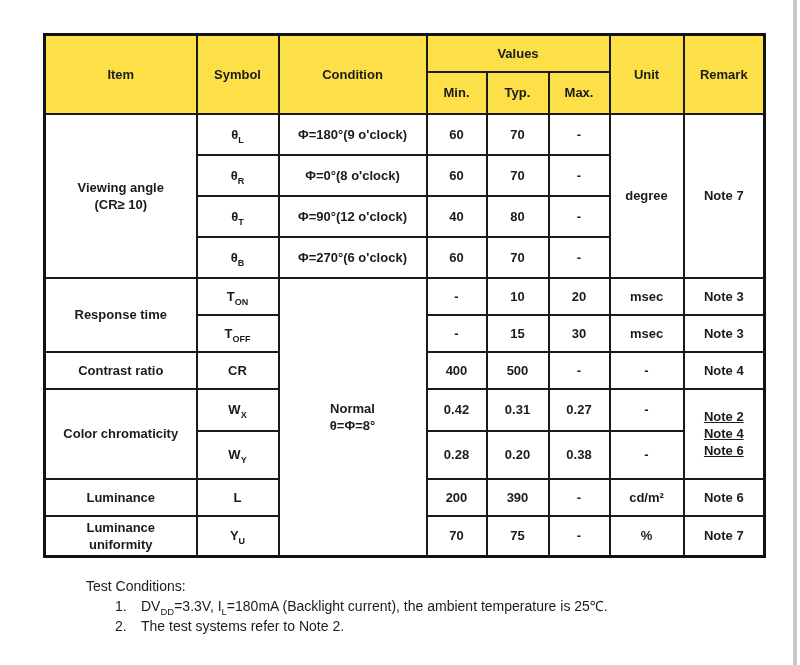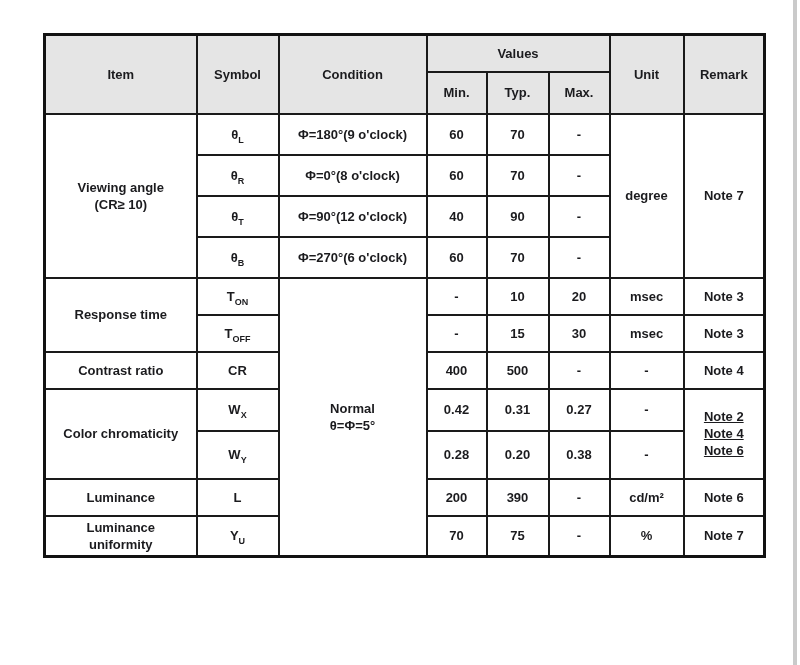--- a/index.html
+++ b/index.html
@@ -15,21 +15,21 @@
     border-collapse:collapse;table-layout:fixed;
     border:3px solid #121212;
   }
   table.spec td{
     border:2px solid #1a1a1a;
     text-align:center;vertical-align:middle;
     font-size:13px;font-weight:bold;color:#1b1b1e;
     padding:0;line-height:17px;
     overflow:hidden;
   }
-  td.hdr{background:#e5e5e5;margin-top:20px;}
+  td.hdr{background:#fde047;margin-top:20px;}
   td.bb{border-bottom-width:3px;}
   td.al{text-align:left;padding-left:7px;}
   sub{font-size:9px;font-weight:bold;line-height:0;}
   .rk{display:inline-block;text-align:left;text-decoration:underline;}
   .footer{
     position:absolute;left:86px;top:576px;
     font-size:14px;font-weight:normal;color:#1c1c1f;line-height:20px;
   }
   .footer sub{font-size:9.5px;font-weight:normal;}
   .fitem{padding-left:29px;}
@@ -86,38 +86,38 @@
     <td>Φ=0°(8 o'clock)</td>
     <td>60</td>
     <td>70</td>
     <td>-</td>
   </tr>
 
   <tr style="height:41px">
     <td><span>θ</span><sub>T</sub></td>
     <td>Φ=90°(12 o'clock)</td>
     <td>40</td>
-    <td>90</td>
+    <td>80</td>
     <td>-</td>
   </tr>
 
   <tr style="height:41px">
     <td><span>θ</span><sub>B</sub></td>
     <td>Φ=270°(6 o'clock)</td>
     <td>60</td>
     <td>70</td>
     <td>-</td>
   </tr>
 
   <tr style="height:37px">
     <td class="al" rowspan="2">Response time</td>
     <td><span>T</span><sub>ON</sub></td>
     <td rowspan="7">
       <div>Normal</div>
-      <div>θ=Φ=5°</div>
+      <div>θ=Φ=8°</div>
     </td>
     <td>-</td>
     <td>10</td>
     <td>20</td>
     <td>msec</td>
     <td>Note 3</td>
   </tr>
 
   <tr style="height:37px">
     <td><span>T</span><sub>OFF</sub></td>
@@ -181,13 +181,20 @@
     <td>70</td>
     <td>75</td>
     <td>-</td>
     <td>%</td>
     <td>Note 7</td>
   </tr>
 </tbody>
   </table>
 
 <div class="footer">
+  <div>Test Conditions:</div>
+  <div class="fitem">
+    <span class="num">1.</span><span><span>DV</span><sub>DD</sub><span>=3.3V, I</span><sub>L</sub><span>=180mA (Backlight current), the ambient temperature is 25℃.</span></span>
+  </div>
+  <div class="fitem">
+    <span class="num">2.</span><span>The test systems refer to Note 2.</span>
+  </div>
 </div>
 
 </body></html>

